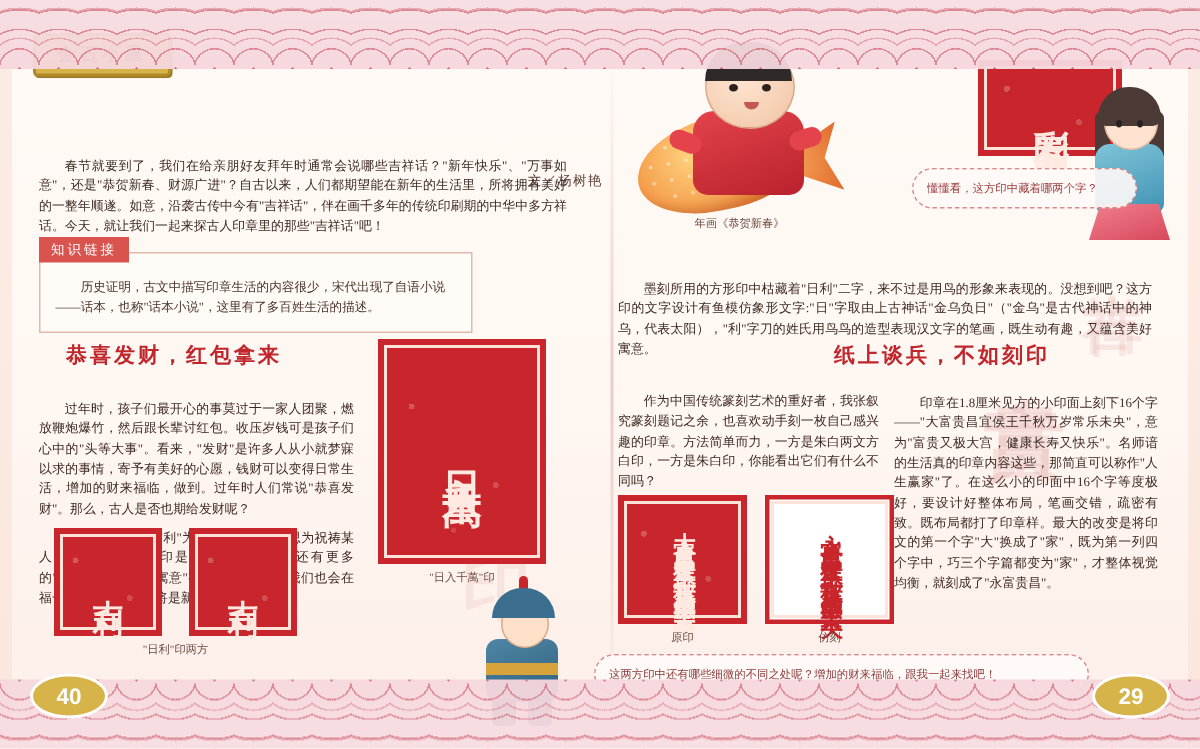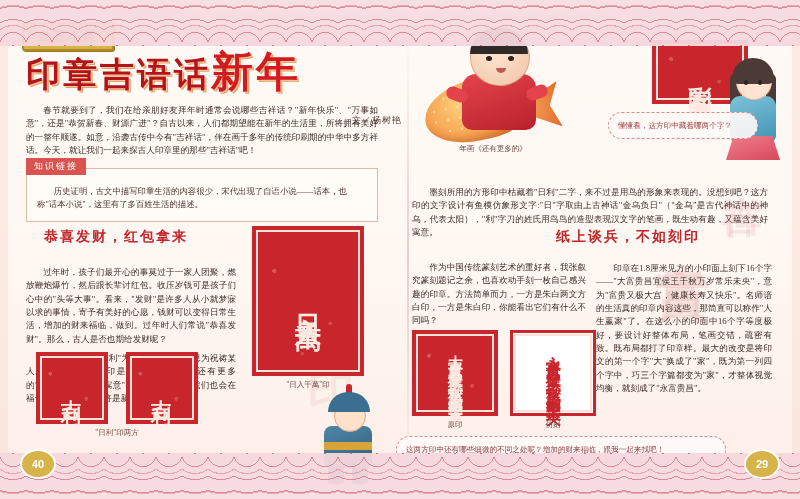--- a/index.html
+++ b/index.html
@@ -74,21 +74,21 @@
 
   
   .col{position:absolute;font-size:8.6px;line-height:1.55;color:#3c2a24;text-align:justify;font-family:"Liberation Serif",serif;}
   .lead{left:26px;top:104px;width:352px;text-indent:2em;}
   .p-r1{left:412px;top:186px;width:356px;text-indent:2em;}
   .p-r2{left:412px;top:262px;width:174px;text-indent:2em;font-family:Liberation Mono, monospace;}
   .p-r3{left:596px;top:262px;width:176px;text-indent:2em;}
 
   
   .kbox{
-    position:absolute;left:26px;top:168px;width:352px;
+    position:absolute;left:26px;top:168px;width:289px;
     border:1px solid #e0b9a8;background:rgba(255,252,248,.75);
     padding:16px 10px 9px 10px;box-sizing:border-box;
   }
   .kbox .tag{
     position:absolute;left:-1px;top:-11px;background:#d9534f;color:#fff;
     font-size:9px;padding:2px 8px;letter-spacing:2px;font-family:"Liberation Serif",serif;
   }
   .kbox p{margin:0;font-size:8.4px;line-height:1.6;color:#4a332c;text-indent:2em;font-family:"Liberation Serif",serif;}
 
   
@@ -198,44 +198,41 @@
     position:absolute;border:1px dashed #d98a8a;background:rgba(255,250,248,.9);
     border-radius:14px;color:#9a3b3b;font-size:7.6px;line-height:1.5;padding:7px 9px;
     font-family:Liberation Serif, serif;box-sizing:border-box;
   }
   #bubble-topright{left:608px;top:112px;width:150px;}
   #bubble-bottom{left:396px;top:436px;width:330px;color:#8a3a3a;}
   .cap-fish{left:418px;top:144px;width:150px;}
 
   
   .pagenum{
-    position:absolute;bottom:22px;width:32px;height:26px;border-radius:50%;
-    background:#d6b44a;color:#fff;font-size:11px;font-weight:bold;
+    position:absolute;bottom:22px;width:48px;height:26px;border-radius:50%;
+    background:#d6b44a;color:#fff;font-size:15px;font-weight:bold;
     display:flex;align-items:center;justify-content:center;
     box-shadow:0 0 0 2px #fff;
   }
   .pn-left{left:22px}
   .pn-right{right:22px}
 </style>
 </head>
 <body>
 
 <div id="page">
 
   <div class="sheet">
     <div class="wm wm1">富貴</div>
     <div class="wm wm2">吉祥</div>
     <div class="wm wm3">印</div>
     <div class="gutter"></div>
   </div>
 
   <div class="corner-tab">金石小屋</div>
-  <div class="title">
-    <span>印章吉语话</span><span class="big">新年</span>
-  </div>
   <div class="byline">文／杨树艳</div>
 
   <div class="col lead">春节就要到了，我们在给亲朋好友拜年时通常会说哪些吉祥话？"新年快乐"、"万事如意"，还是"恭贺新春、财源广进"？自古以来，人们都期望能在新年的生活里，所将拥有美好的一整年顺遂。如意，沿袭古传中今有"吉祥话"，伴在画千多年的传统印刷期的中华中多方祥话。今天，就让我们一起来探古人印章里的那些"吉祥话"吧！</div>
 
   <div class="kbox">
     <div class="tag">知识链接</div>
     <p>历史证明，古文中描写印章生活的内容很少，宋代出现了自语小说——话本，也称"话本小说"，这里有了多百姓生活的描述。</p>
   </div>
 
   <div class="shead sh1">恭喜发财，红包拿来</div>
@@ -261,21 +258,21 @@
     <div class="fish-scale"></div>
     <div class="kid-body"></div>
     <div class="kid-arm l"></div>
     <div class="kid-arm r"></div>
     <div class="kid-head"></div>
     <div class="kid-hair"></div>
     <div class="kid-eye l"></div>
     <div class="kid-eye r"></div>
     <div class="kid-mouth"></div>
   </div>
-  <div class="cap cap-fish">年画《还有更多的》</div>
+  <div class="cap cap-fish">年画《恭贺新春》</div>
 
   <div class="seal" id="seal-top-right">
     <div class="inner">彩園</div>
   </div>
 
   <div class="illus girl">
     <div class="g-hair2"></div>
     <div class="g-hair3"></div>
     <div class="g-body"></div>
     <div class="g-skirt"></div>

